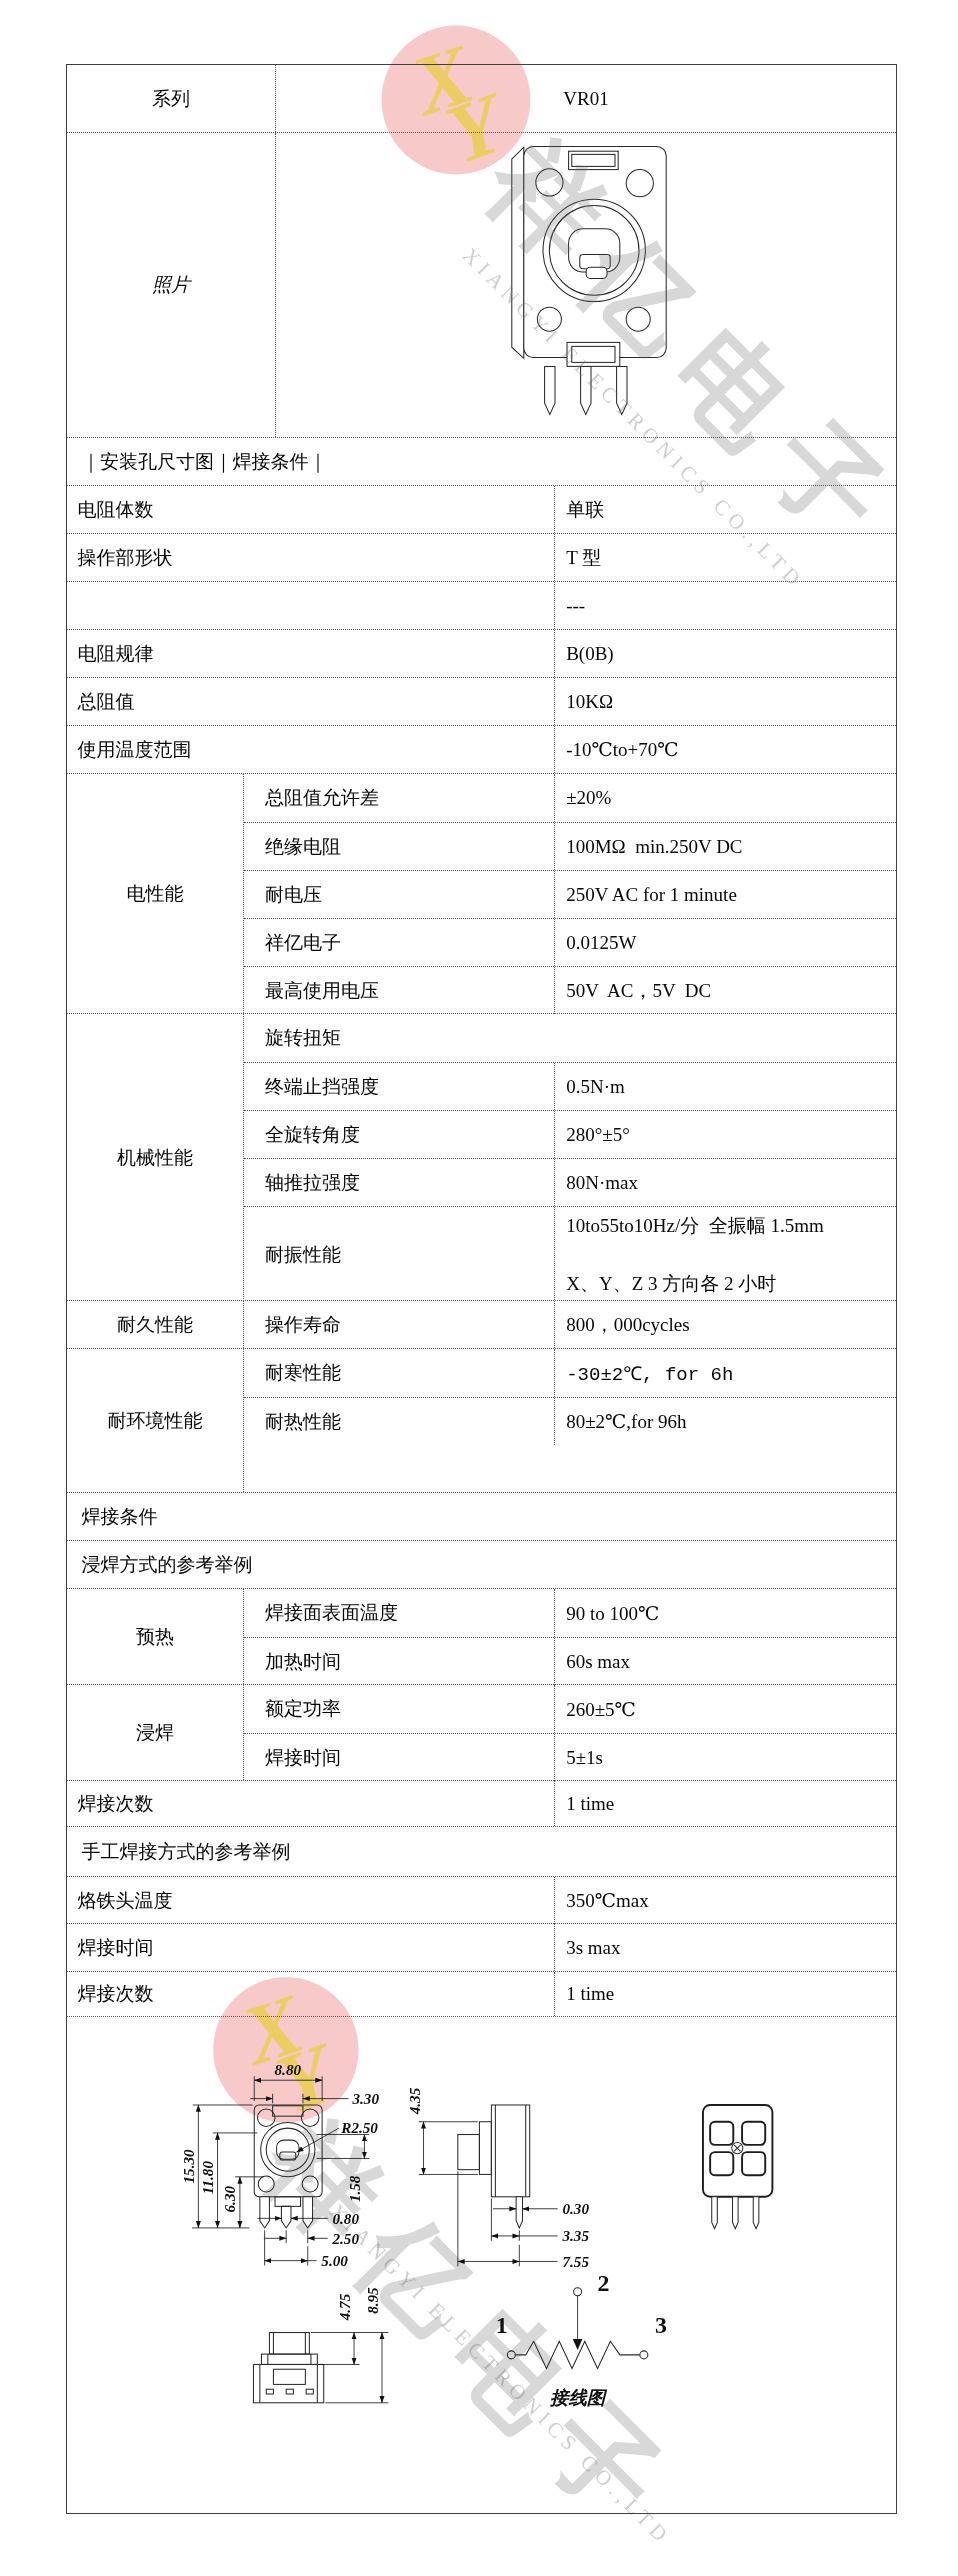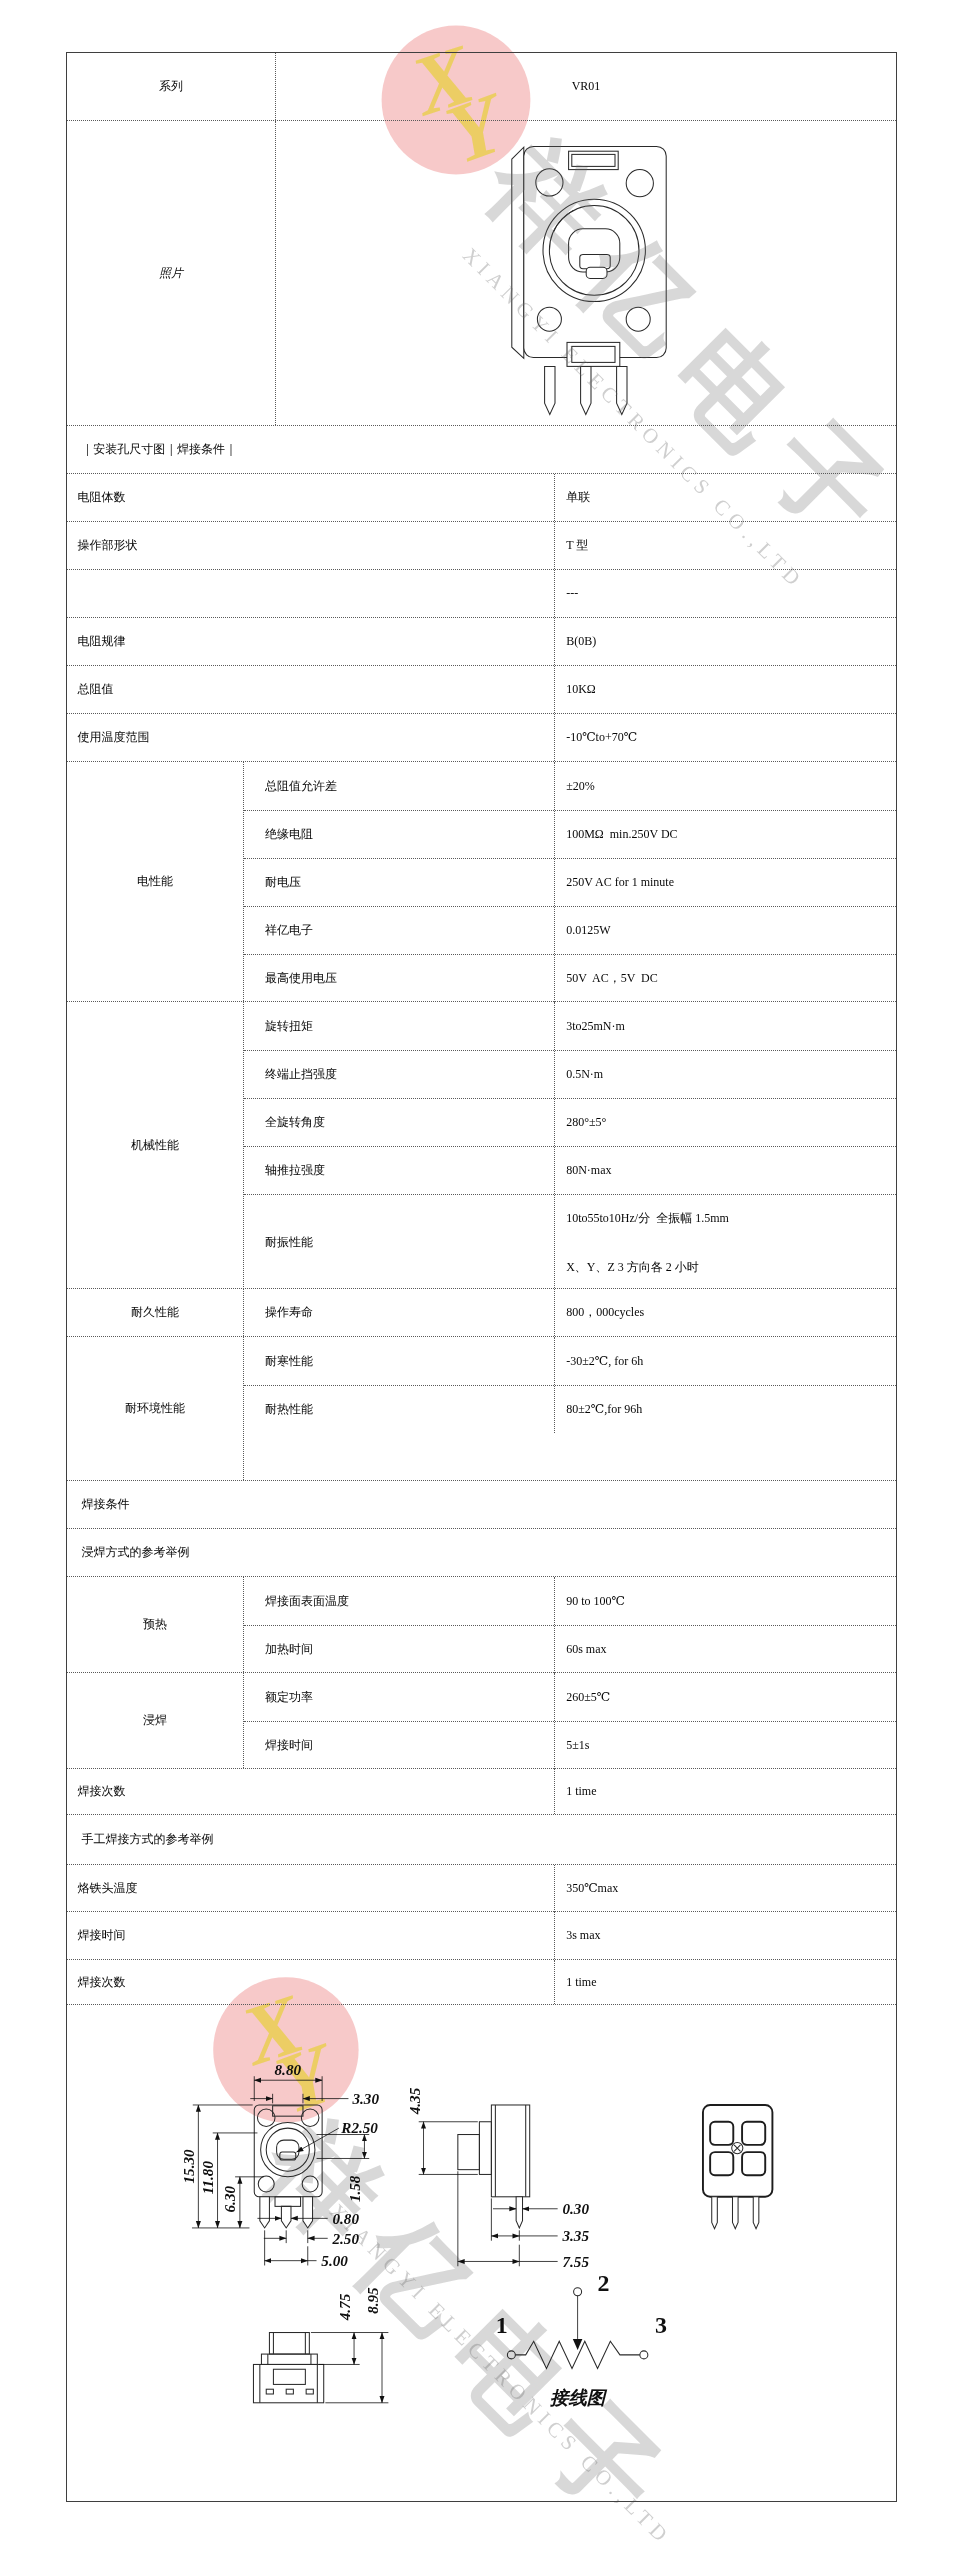--- a/index.html
+++ b/index.html
@@ -7,22 +7,22 @@
         font-family:"Liberation Serif","DejaVu Serif",serif;color:#070707;}
   
   .wm-cn{position:absolute;z-index:2;font-size:108px;font-weight:bold;letter-spacing:24px;
          color:rgba(105,105,105,0.26);transform:rotate(45deg);transform-origin:0 0;white-space:nowrap;pointer-events:none;}
   .wm-en{position:absolute;z-index:2;font-size:21px;letter-spacing:5.6px;
          color:rgba(105,105,105,0.32);transform:rotate(45deg);transform-origin:0 0;white-space:nowrap;pointer-events:none;}
   .logo{position:absolute;z-index:2;pointer-events:none;}
   .photo-svg{position:absolute;z-index:1;}
   .draw-svg{position:absolute;z-index:3;pointer-events:none;}
   
-  .tbl{position:absolute;z-index:3;left:66px;top:52px;width:831px;height:2450px;
-       box-sizing:border-box;border:1.6px solid #3f3f3f;font-size:12px;}
+  .tbl{position:absolute;z-index:3;left:66px;top:64px;width:831px;height:2450px;
+       box-sizing:border-box;border:1.6px solid #3f3f3f;font-size:19px;}
   .r{position:absolute;left:0;right:0;border-top:0.8px dotted #5a5a5a;box-sizing:border-box;}
   .r.first{border-top:none;}
   .c{position:absolute;top:0;bottom:0;display:flex;align-items:center;
      box-sizing:border-box;white-space:pre-wrap;overflow:hidden;}
   .cn{justify-content:center;text-align:center;}
   .bl{border-left:0.8px dotted #5a5a5a;}
   .br{border-right:0.8px dotted #5a5a5a;}
   .sub{position:absolute;left:177px;right:0;border-top:0.8px dotted #5a5a5a;box-sizing:border-box;}
   .sub.first{border-top:none;}
   .sub .sl{left:0;width:310px;padding-left:21px;}
@@ -149,21 +149,20 @@
       <div class="sub" style="top:192px;height:48px;">
         <div class="c sl">最高使用电压</div>
         <div class="c sv bl">50V  AC，5V  DC</div>
       </div>
     </div>
 
     <div class="r" style="top:948px;height:288px;">
       <div class="c cn g br">机械性能</div>
       <div class="sub first" style="top:0;height:48px;">
         <div class="c sl">旋转扭矩</div>
-        <div class="c sv bl">3to25mN·m</div>
       </div>
       <div class="sub" style="top:48px;height:48px;">
         <div class="c sl">终端止挡强度</div>
         <div class="c sv bl">0.5N·m</div>
       </div>
       <div class="sub" style="top:96px;height:48px;">
         <div class="c sl">全旋转角度</div>
         <div class="c sv bl">280°±5°</div>
       </div>
       <div class="sub" style="top:144px;height:48px;">
@@ -180,21 +179,21 @@
     </div>
 
     <div class="r" style="top:1235px;height:48px;">
       <div class="c cn g br">耐久性能</div>
       <div class="c" style="left:177px;width:310px;padding-left:21px;">操作寿命</div>
       <div class="c bl" style="left:487px;right:0;padding-left:11.2px;">800，000cycles</div>
     </div>
 
     <div class="r" style="top:1283px;height:144px;">
       <div class="c cn g br">耐环境性能</div>
-      <div class="sub first" style="top:0;height:48px;">
+      <div class="sub first" style="top:0;height:48px;font-family:Liberation Mono, monospace;">
         <div class="c sl">耐寒性能</div>
         <div class="c sv bl">-30±2℃, for 6h</div>
       </div>
       <div class="sub" style="top:48px;height:48px;">
         <div class="c sl">耐热性能</div>
         <div class="c sv bl">80±2℃,for 96h</div>
       </div>
     </div>
 
     <div class="r" style="top:1427px;height:48px;">

